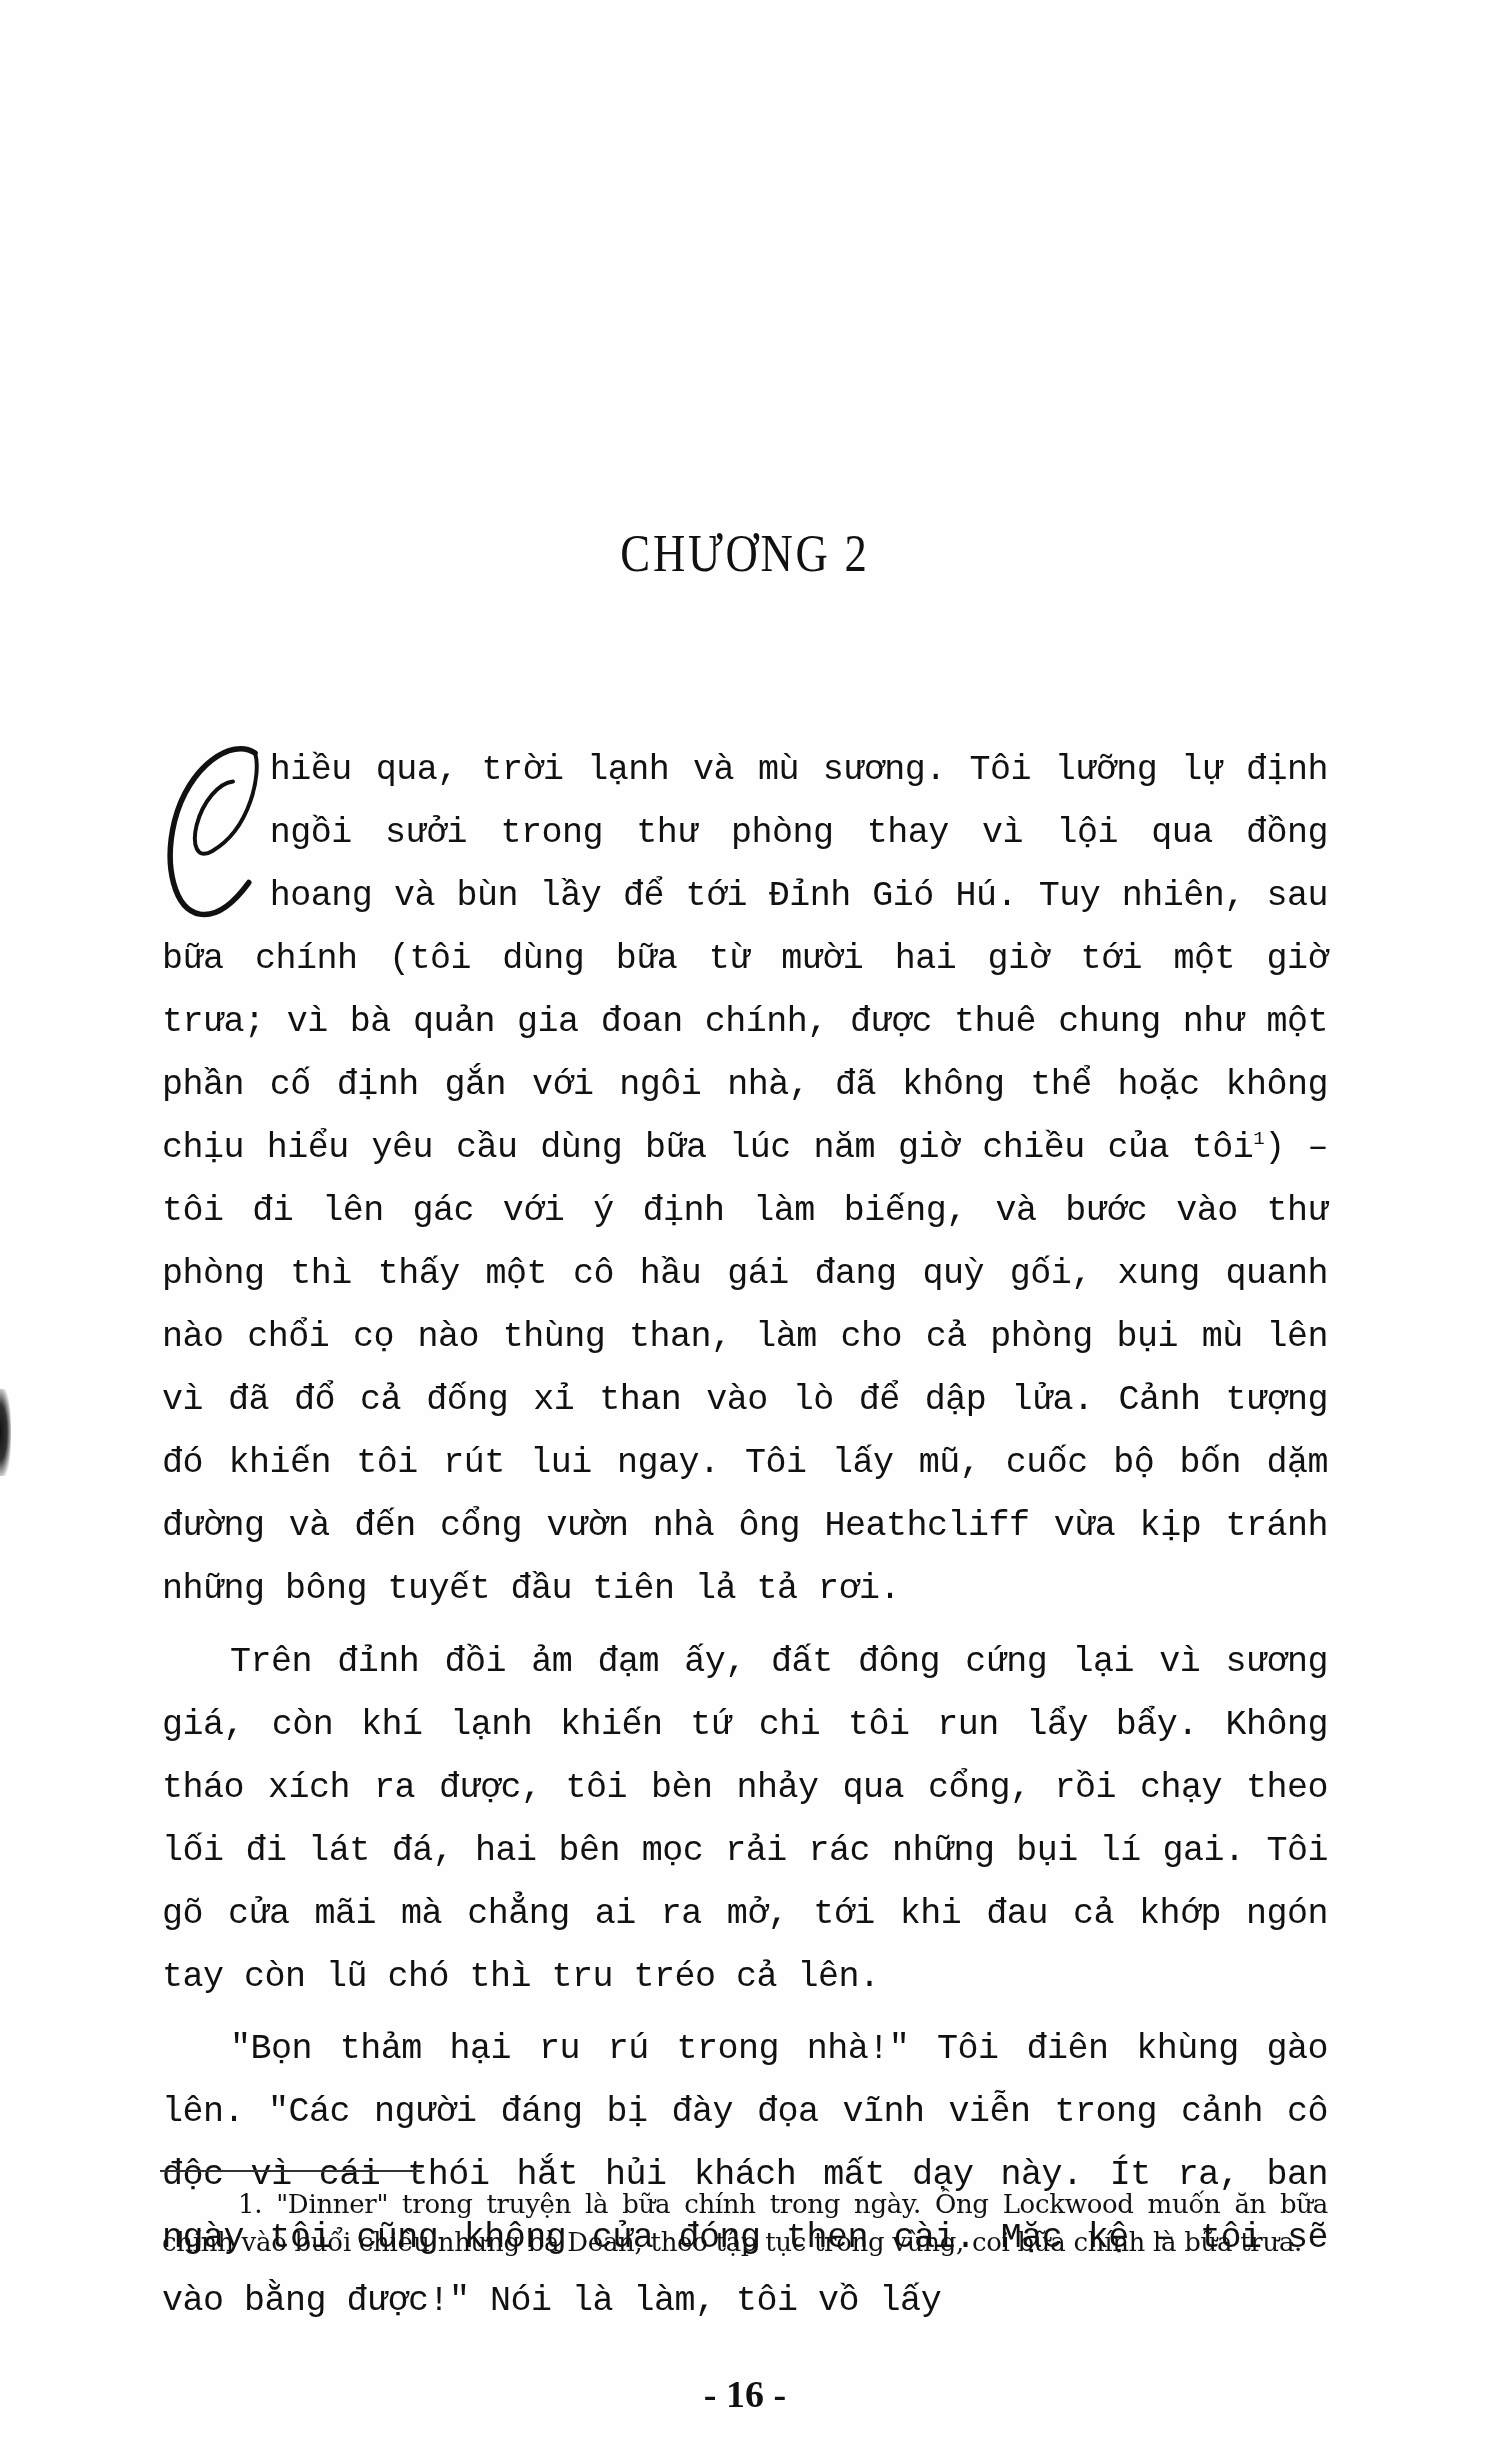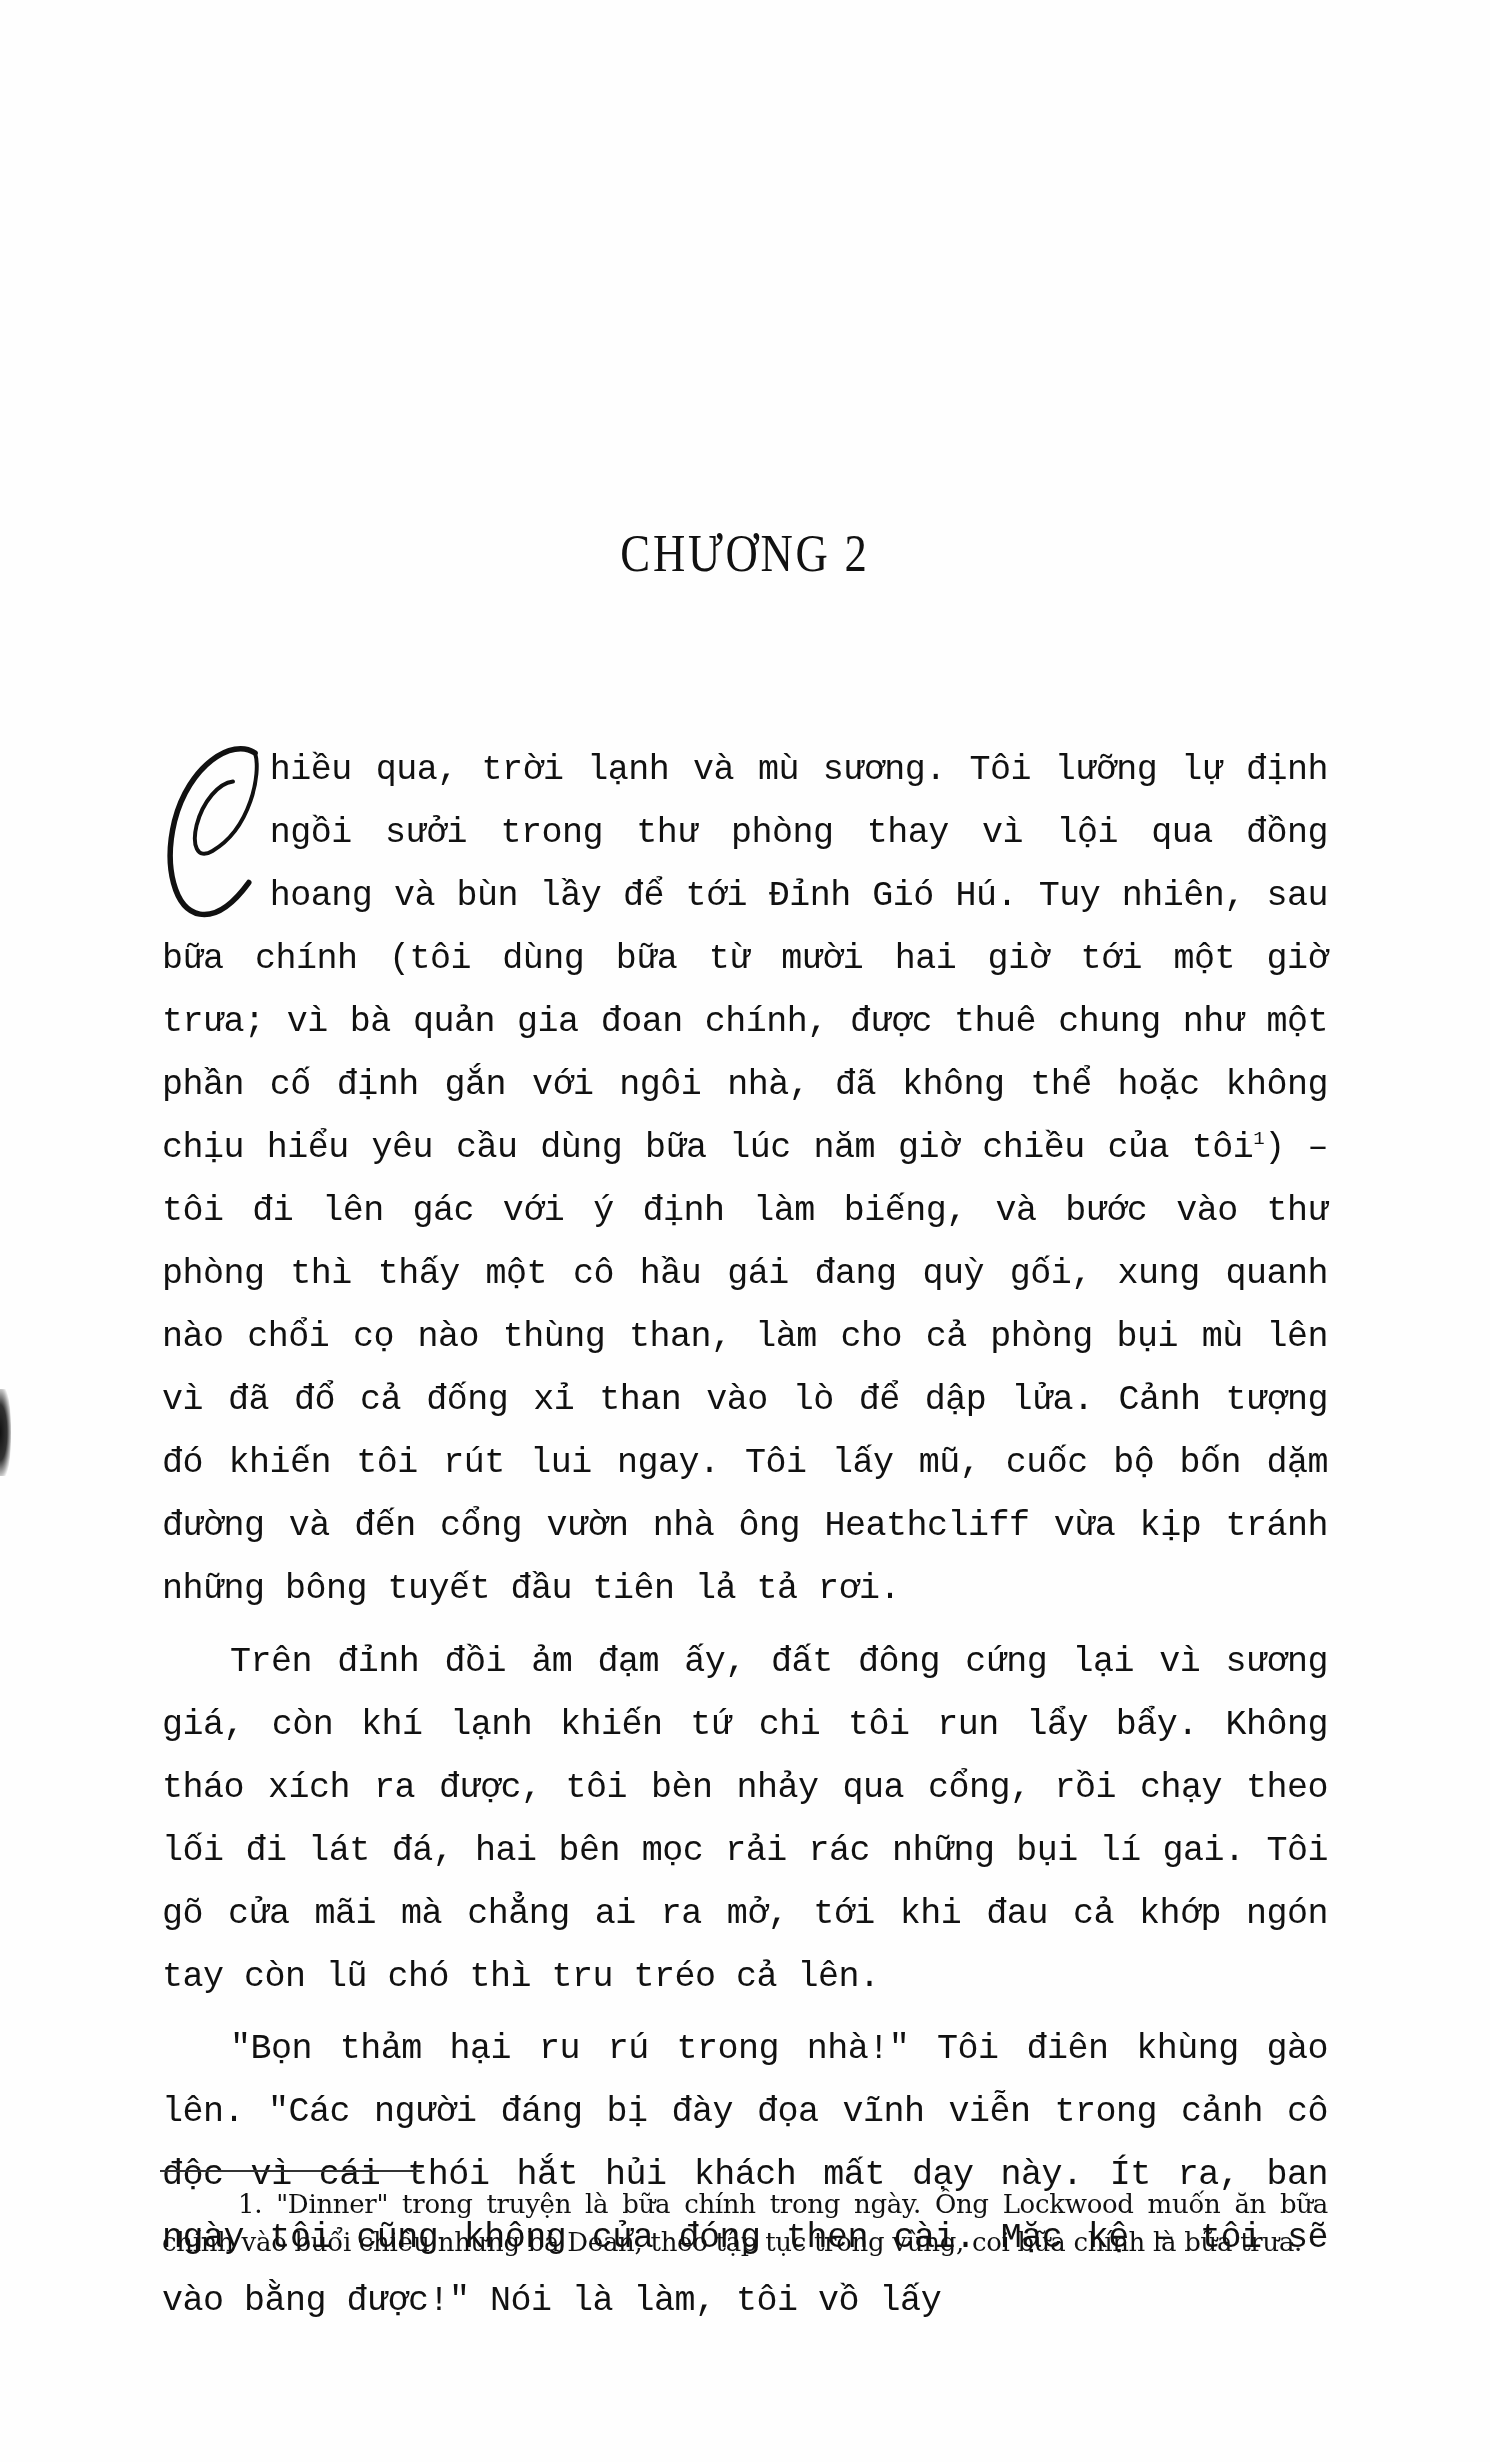--- a/index.html
+++ b/index.html
@@ -71,14 +71,15 @@
 
   <div class="fn-rule"></div>
 
   <div class="footnote">
     <p>
       <span>1.</span>
       <span>"Dinner" trong truyện là bữa chính trong ngày. Ông Lockwood muốn ăn bữa chính vào buổi chiều nhưng bà Dean, theo tập tục trong vùng, coi bữa chính là bữa trưa.</span>
     </p>
   </div>
 
+  <div class="page-number">- 16 -</div>
 </div>
 
 
 </body></html>

